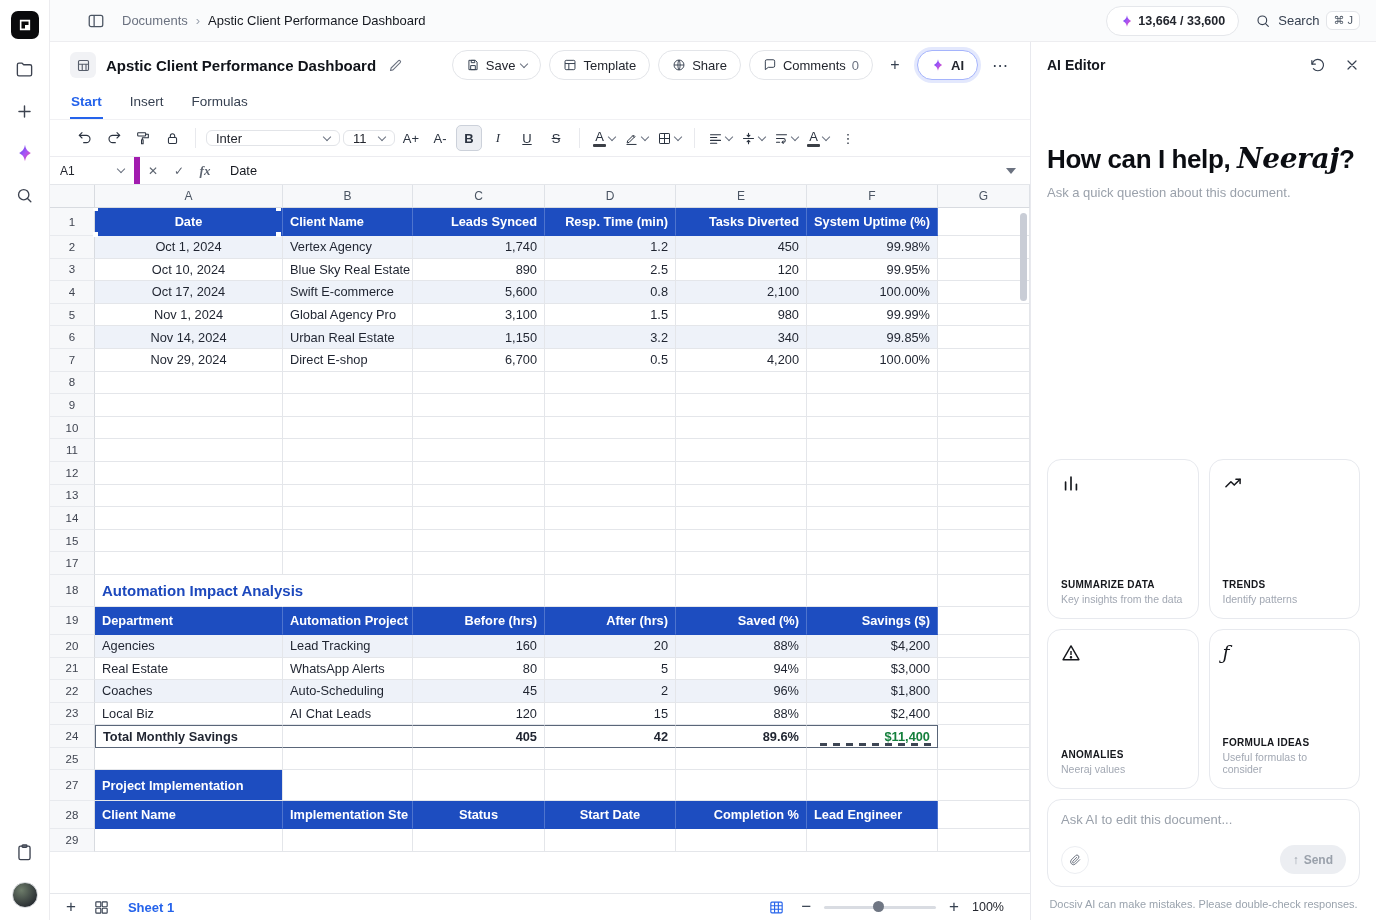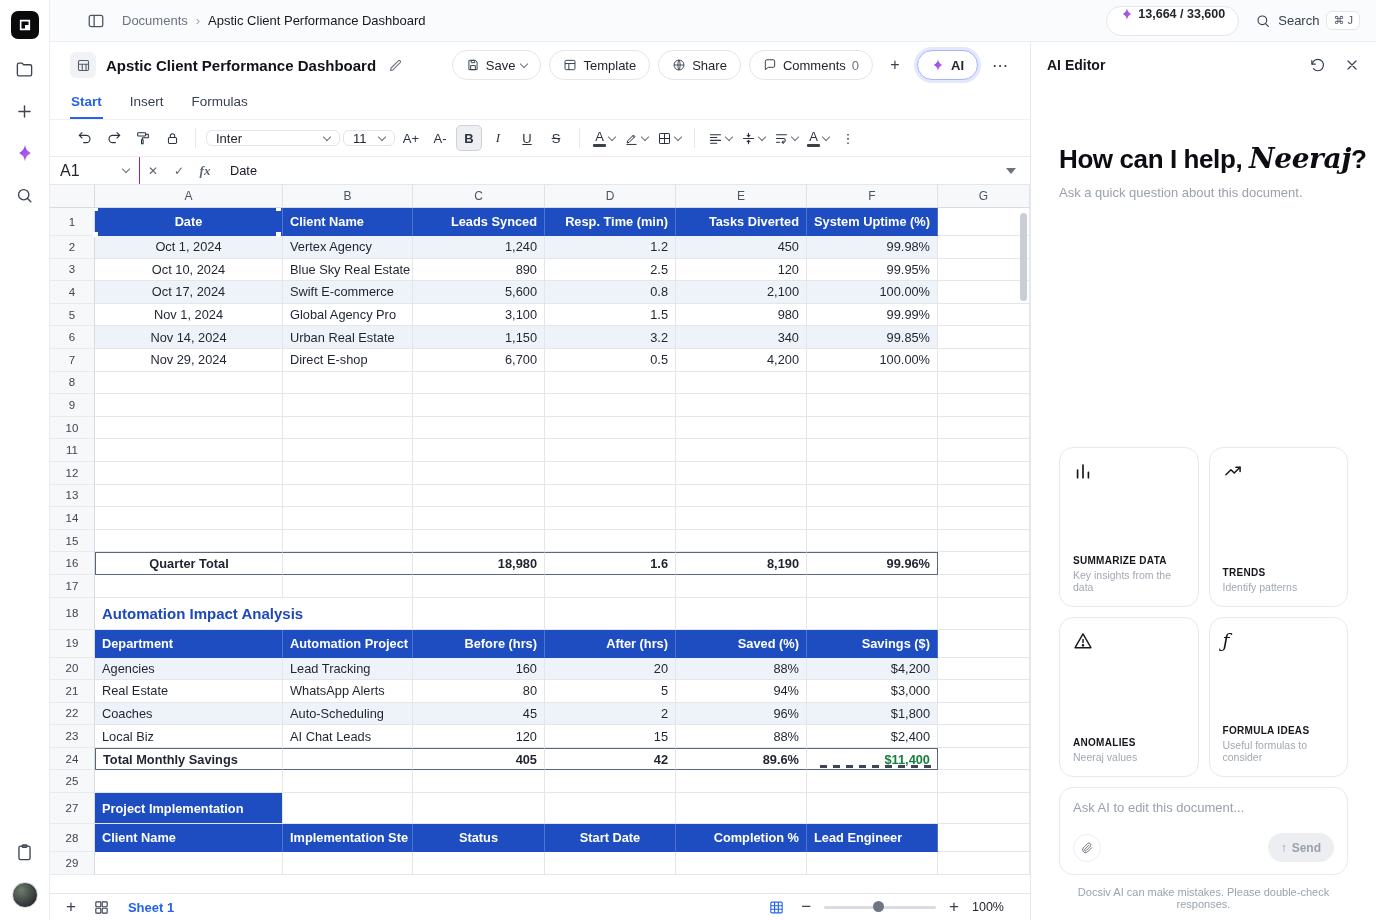--- a/index.html
+++ b/index.html
@@ -17,21 +17,21 @@
   .avatar{width:26px;height:26px;border-radius:50%;background:radial-gradient(circle at 35% 30%,#6d7c6a,#2a2f33 75%);border:1px solid #d8dade}
 
   
   .main{flex:1;display:flex;flex-direction:column;min-width:0}
   .topbar{height:42px;background:#fafbfc;border-bottom:1px solid #ededf0;display:flex;align-items:center;padding:0 16px 0 34px;gap:14px;flex-shrink:0}
   .breadcrumb{display:flex;align-items:center;gap:8px;font-size:13px}
   .breadcrumb a{color:#6b7280;text-decoration:none}
   .breadcrumb .sep{color:#9ca3af}
   .breadcrumb .cur{color:#15181f;font-weight:500}
   .tb-right{margin-left:auto;display:flex;align-items:center;gap:16px}
-  .credits-pill{display:flex;gap:4px;background:#fff;border:1px solid #e5e7eb;border-radius:17px;height:30px;padding:0 13px;font-size:12.5px;font-weight:600;color:#23262e}
+  .credits-pill{display:flex;align-items:center;gap:4px;background:#fff;border:1px solid #e5e7eb;border-radius:17px;height:30px;padding:0 13px;font-size:12.5px;font-weight:600;color:#23262e}
   .search-btn{display:flex;align-items:center;gap:7px;color:#374151;font-size:13px}
   .search-btn kbd{font-family:inherit;font-size:11px;color:#4b5563;border:1px solid #e3e5e9;background:#fff;border-radius:6px;padding:2px 6px}
 
   .content-row{flex:1;display:flex;min-height:0}
   .doc-area{width:980px;display:flex;flex-direction:column;background:#fff;flex-shrink:0}
 
   
   .doc-header{height:46px;display:flex;align-items:center;gap:10px;padding:0 16px 0 20px;flex-shrink:0}
   .doc-icon{width:26px;height:26px;border-radius:6px;background:#f1f2f5;display:flex;align-items:center;justify-content:center;color:#565d6a}
   .doc-title{font-size:15px;font-weight:700;color:#101319}
@@ -55,21 +55,21 @@
   .tsep{width:1px;height:20px;background:#e8e9ed;margin:0 7px}
   .tsel{height:16px;border:1px solid #e2e4e8;border-radius:6px;display:flex;align-items:center;padding:0 9px;gap:8px;font-size:13px;color:#23262e;background:#fff}
   .tsel.font{width:134px;justify-content:space-between}
   .tsel.size{width:52px;justify-content:space-between}
   .glyph-b{font-weight:800}.glyph-i{font-style:italic;font-family:"Liberation Serif",serif}.glyph-u{text-decoration:underline}.glyph-s{text-decoration:line-through}
   .color-a{display:flex;flex-direction:column;align-items:center;line-height:1}
   .color-a .bar{width:13px;height:3px;background:#3b3f46;margin-top:1px;border-radius:1px}
 
   
   .formula-bar{height:28px;display:flex;align-items:center;border-bottom:1px solid #e4e6ea;flex-shrink:0}
-  .name-box{width:90px;height:100%;display:flex;align-items:center;justify-content:space-between;padding:0 10px;border-right:1px solid #a21caf;font-size:16px;color:#23262e}
+  .name-box{width:90px;height:100%;display:flex;align-items:center;justify-content:space-between;padding:0 10px;border-right:6px solid #a21caf;font-size:12px;color:#23262e}
   .fb-ic{width:24px;height:24px;display:flex;align-items:center;justify-content:center;color:#5d6470;font-size:12px;margin:0 1px}
   .fb-fx{font-style:italic;font-family:"Liberation Serif",serif;font-weight:600;font-size:13px}
   .fb-val{margin-left:12px;font-size:12.8px;color:#15181f}
   .fb-caret{margin-left:auto;margin-right:14px;width:0;height:0;border-left:5px solid transparent;border-right:5px solid transparent;border-top:6px solid #6b7280}
 
   
   .grid-wrap{height:708px;position:relative;flex-shrink:0;overflow:hidden;background:#fff}
   .colhead{display:flex;height:23px}
   .ch-corner{width:45px;background:#f7f8fa;border-right:1px solid #d8dbe0;border-bottom:1px solid #d8dbe0}
   .ch{background:#f7f8fa;border-right:1px solid #dfe2e7;border-bottom:1px solid #d8dbe0;display:flex;align-items:center;justify-content:center;font-size:12px;color:#4b5563}
@@ -103,21 +103,21 @@
   .sb-right{margin-left:auto;display:flex;align-items:center;gap:13px}
   .slider{width:112px;height:3px;background:#d9dce2;border-radius:2px;position:relative}
   .slider .knob{position:absolute;left:44%;top:-4.5px;width:11px;height:11px;border-radius:50%;background:#6f7683}
   .zoom-val{font-size:12.5px;color:#23262e}
 
   
   .ai-panel{flex:1;border-left:1px solid #e8e9ee;background:#fff;display:flex;flex-direction:column;min-width:0}
   .ai-head{height:46px;display:flex;align-items:center;padding:0 16px;gap:18px;flex-shrink:0}
   .ai-head .t{font-size:14px;font-weight:600;color:#15181f;margin-right:auto}
   .ai-head button{color:#374151}
-  .ai-body{flex:1;display:flex;flex-direction:column;padding:0 28px;min-height:0}
+  .ai-body{flex:1;display:flex;flex-direction:column;padding:0 16px;min-height:0}
   .greet{margin-top:54px;font-size:26px;font-weight:800;letter-spacing:-.4px;color:#0b0d12;line-height:1.2;white-space:nowrap}
   .greet .name{font-family:"DejaVu Serif","Liberation Serif",serif;font-style:italic;font-weight:600;font-size:28px}
   .ai-sub{margin-top:9px;font-size:13px;color:#9aa1ab}
   .ai-flex{flex:1}
   .cards{display:grid;grid-template-columns:1fr 1fr;gap:10px}
   .card{border:1px solid #e7e9ee;border-radius:14px;height:160px;padding:13px;display:flex;flex-direction:column;background:#fff}
   .card .ic{color:#16181d}
   .card .csp{flex:1}
   .ctitle{font-size:10px;font-weight:700;letter-spacing:.3px;color:#15171c}
   .csub{font-size:10.5px;color:#a2a8b3;margin-top:3px}
@@ -401,21 +401,21 @@
                 <div class="cell col2 al-r">Leads Synced</div>
                 <div class="cell col3 al-r">Resp. Time (min)</div>
                 <div class="cell col4 al-r">Tasks Diverted</div>
                 <div class="cell col5 al-r">System Uptime (%)</div>
                 <div class="cell col6 al-l"></div>
               </div>
               <div class="grow k-t1d band">
                 <div class="gut">2</div>
                 <div class="cell col0 al-c">Oct 1, 2024</div>
                 <div class="cell col1 al-l">Vertex Agency</div>
-                <div class="cell col2 al-r">1,240</div>
+                <div class="cell col2 al-r">1,740</div>
                 <div class="cell col3 al-r">1.2</div>
                 <div class="cell col4 al-r">450</div>
                 <div class="cell col5 al-r">99.98%</div>
                 <div class="cell col6 al-l"></div>
               </div>
               <div class="grow k-t1d">
                 <div class="gut">3</div>
                 <div class="cell col0 al-c">Oct 10, 2024</div>
                 <div class="cell col1 al-l">Blue Sky Real Estate</div>
                 <div class="cell col2 al-r">890</div>
@@ -535,30 +535,20 @@
                 <div class="cell col6 al-l"></div>
               </div>
               <div class="grow k-empty">
                 <div class="gut">15</div>
                 <div class="cell col0 al-l"></div>
                 <div class="cell col1 al-l"></div>
                 <div class="cell col2 al-l"></div>
                 <div class="cell col3 al-l"></div>
                 <div class="cell col4 al-l"></div>
                 <div class="cell col5 al-l"></div>
-                <div class="cell col6 al-l"></div>
-              </div>
-              <div class="grow k-t1t">
-                <div class="gut">16</div>
-                <div class="cell col0 al-c">Quarter Total</div>
-                <div class="cell col1 al-l"></div>
-                <div class="cell col2 al-r">18,980</div>
-                <div class="cell col3 al-r">1.6</div>
-                <div class="cell col4 al-r">8,190</div>
-                <div class="cell col5 al-r">99.96%</div>
                 <div class="cell col6 al-l"></div>
               </div>
               <div class="grow k-empty">
                 <div class="gut">17</div>
                 <div class="cell col0 al-l"></div>
                 <div class="cell col1 al-l"></div>
                 <div class="cell col2 al-l"></div>
                 <div class="cell col3 al-l"></div>
                 <div class="cell col4 al-l"></div>
                 <div class="cell col5 al-l"></div>

